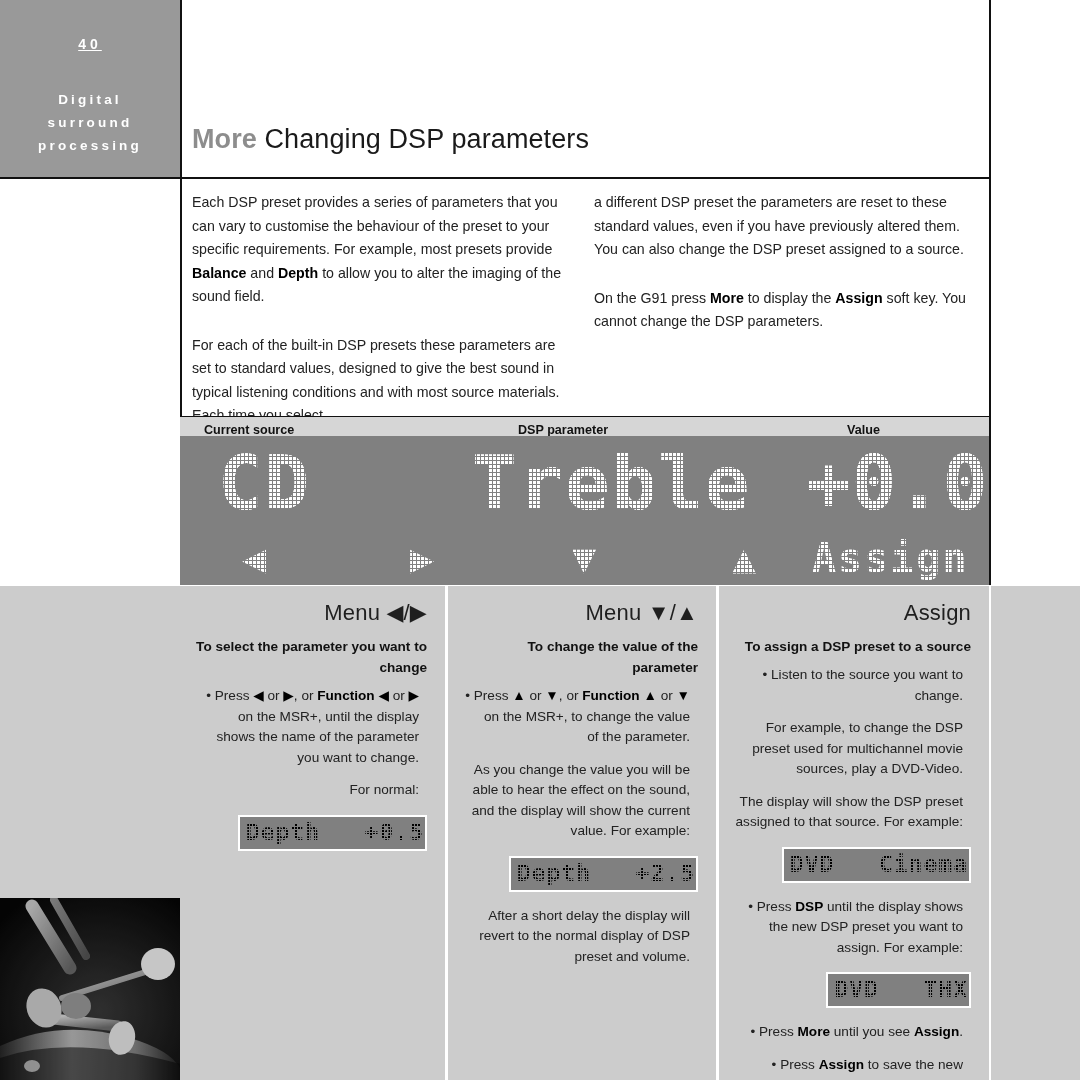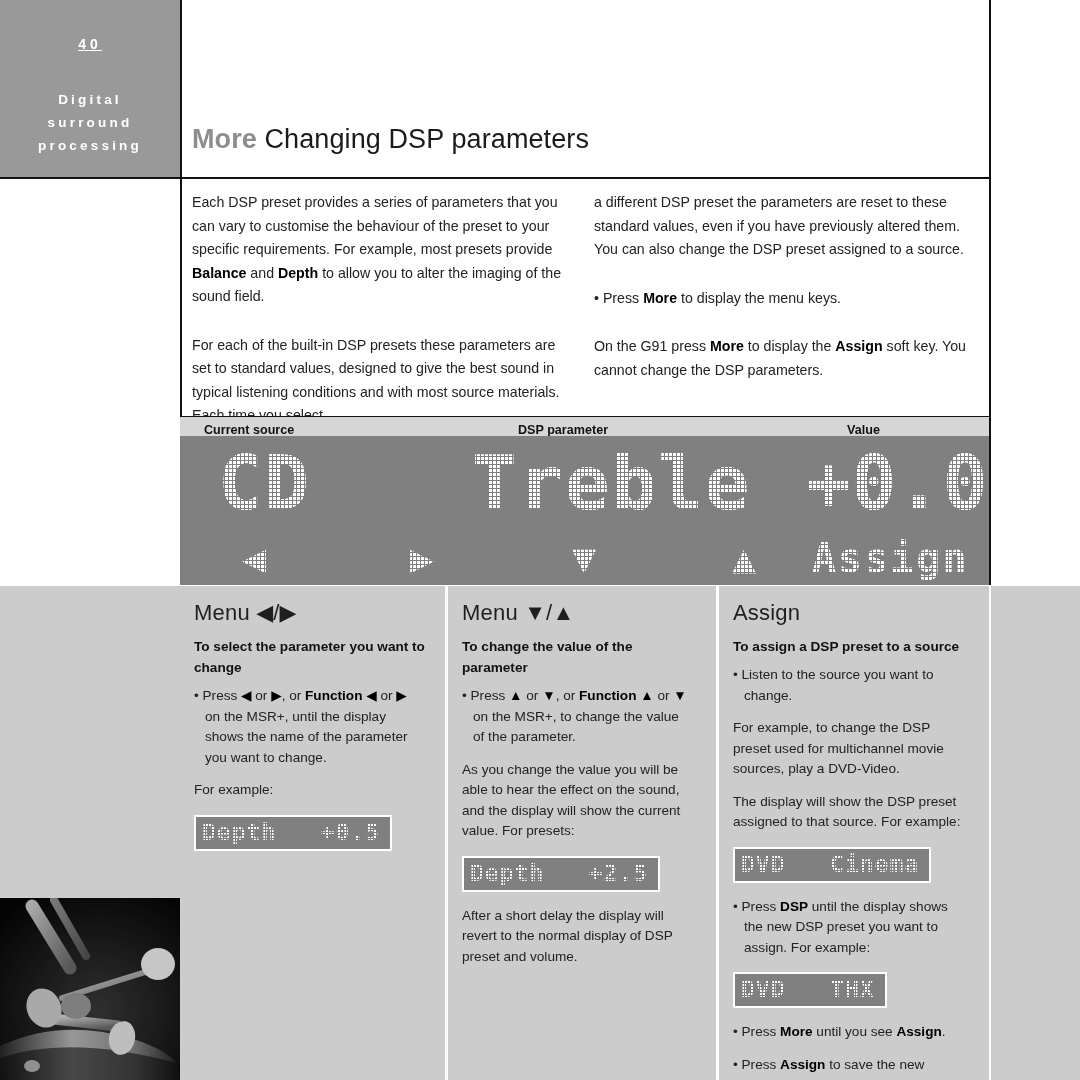--- a/index.html
+++ b/index.html
@@ -110,21 +110,21 @@
     position:absolute;top:0;color:#fff;font-size:40px;line-height:52px;
     font-family:"DejaVu Sans Mono","Liberation Mono",monospace;font-weight:700;
   }
   .lcd .sk.k1{left:62px;}
   .lcd .sk.k2{left:230px;}
   .lcd .sk.k3{left:392px;}
   .lcd .sk.k4{left:552px;}
   .lcd .sk.k5{left:632px;font-size:40px;letter-spacing:2px;}
 
   
-  .cols{position:absolute;left:180px;top:586px;width:809px;height:494px;}
+  .cols{position:absolute;left:180px;top:586px;width:809px;height:494px;text-align:right;}
   .col3{
     position:absolute;top:0;height:494px;background:#cccccc;box-sizing:border-box;
     padding:14px 18px 0 14px;
   }
   .col3.a{left:0;width:265px;}
   .col3.b{left:268px;width:268px;}
   .col3.c{left:539px;width:270px;}
   .col3 h3{
     margin:0 0 10px 0;font-size:22px;font-weight:400;color:#1f1f1f;letter-spacing:0.2px;
   }
@@ -133,23 +133,23 @@
   }
   .col3 p{
     margin:0 8px 12px 0;font-size:13.6px;line-height:20.5px;color:#222;
   }
   .col3 p.bullet{padding-left:11px;text-indent:-11px;}
   .col3 b{font-weight:700;color:#000;}
 
   
   .chip{
     display:inline-block;background:#808080;border:2px solid #ffffff;
-    color:#ffffff;font-family:"DejaVu Sans Mono","Liberation Mono",monospace;
+    color:#000000;font-family:"DejaVu Sans Mono","Liberation Mono",monospace;
     font-weight:700;font-size:23px;line-height:27px;
-    padding:2px 10px 3px 6px;margin:2px 0 14px 0;
+    padding:2px 1px 3px 6px;margin:2px 0 14px 0;
     letter-spacing:1px;white-space:pre;position:relative;
   }
   .chip .dotmask{background-image:
       repeating-linear-gradient(to right, rgba(128,128,128,1) 0 1px, rgba(0,0,0,0) 1px 3px),
       repeating-linear-gradient(to bottom, rgba(128,128,128,1) 0 1px, rgba(0,0,0,0) 1px 3px);}
 
   
   .rightwhite{position:absolute;left:991px;top:0;width:89px;height:585px;background:#fff;}
   .rightgrey{position:absolute;left:991px;top:586px;width:89px;height:494px;background:#cccccc;}
   .bottomdiv{position:absolute;left:989px;top:586px;width:2px;height:494px;background:#ffffff;}
@@ -217,21 +217,20 @@
     <b>More</b><span> Changing DSP parameters</span>
   </div>
 
   <div class="intro">
     <div class="col left">
       <p class="gap">Each DSP preset provides a series of parameters that you can vary to customise the behaviour of the preset to your specific requirements. For example, most presets provide <b>Balance</b> and <b>Depth</b> to allow you to alter the imaging of the sound field.</p>
       <p>For each of the built-in DSP presets these parameters are set to standard values, designed to give the best sound in typical listening conditions and with most source materials. Each time you select</p>
     </div>
     <div class="col right">
       <p class="gap">a different DSP preset the parameters are reset to these standard values, even if you have previously altered them. You can also change the DSP preset assigned to a source.</p>
-      <p class="gap">• Press <b>More</b> to display the menu keys.</p>
       <p>On the G91 press <b>More</b> to display the <b>Assign</b> soft key. You cannot change the DSP parameters.</p>
     </div>
   </div>
 
   <div class="tblhead">
     <span class="c1">Current source</span>
     <span class="c2">DSP parameter</span>
     <span class="c3">Value</span>
   </div>
 
@@ -248,30 +247,30 @@
     </div>
     <div class="dotmask"></div>
   </div>
 
   <div class="cols">
     <div class="col3 a">
       <h3>Menu ◀/▶</h3>
       <h4>To select the parameter you want to change</h4>
       <div>
           <p class="bullet">• Press <b>◀</b> or <b>▶</b>, or <b>Function</b> <b>◀</b> or <b>▶</b> on the MSR+, until the display shows the name of the parameter you want to change.</p>
-          <p class="">For example:</p>
+          <p class="">For normal:</p>
           <div><span class="chip">Depth   +0.5<span class="dotmask"></span></span></div>
         </div>
     </div>
     <div class="col3 b">
       <h3>Menu ▼/▲</h3>
       <h4>To change the value of the parameter</h4>
       <div>
           <p class="bullet">• Press <b>▲</b> or <b>▼</b>, or <b>Function</b> <b>▲</b> or <b>▼</b> on the MSR+, to change the value of the parameter.</p>
-          <p class="">As you change the value you will be able to hear the effect on the sound, and the display will show the current value. For presets:</p>
+          <p class="">As you change the value you will be able to hear the effect on the sound, and the display will show the current value. For example:</p>
           <div><span class="chip">Depth   +2.5<span class="dotmask"></span></span></div>
           <p class="">After a short delay the display will revert to the normal display of DSP preset and volume.</p>
         </div>
     </div>
     <div class="col3 c">
       <h3>Assign</h3>
       <h4>To assign a DSP preset to a source</h4>
       <div>
           <p class="bullet">• Listen to the source you want to change.</p>
           <p class="">For example, to change the DSP preset used for multichannel movie sources, play a DVD-Video.</p>

